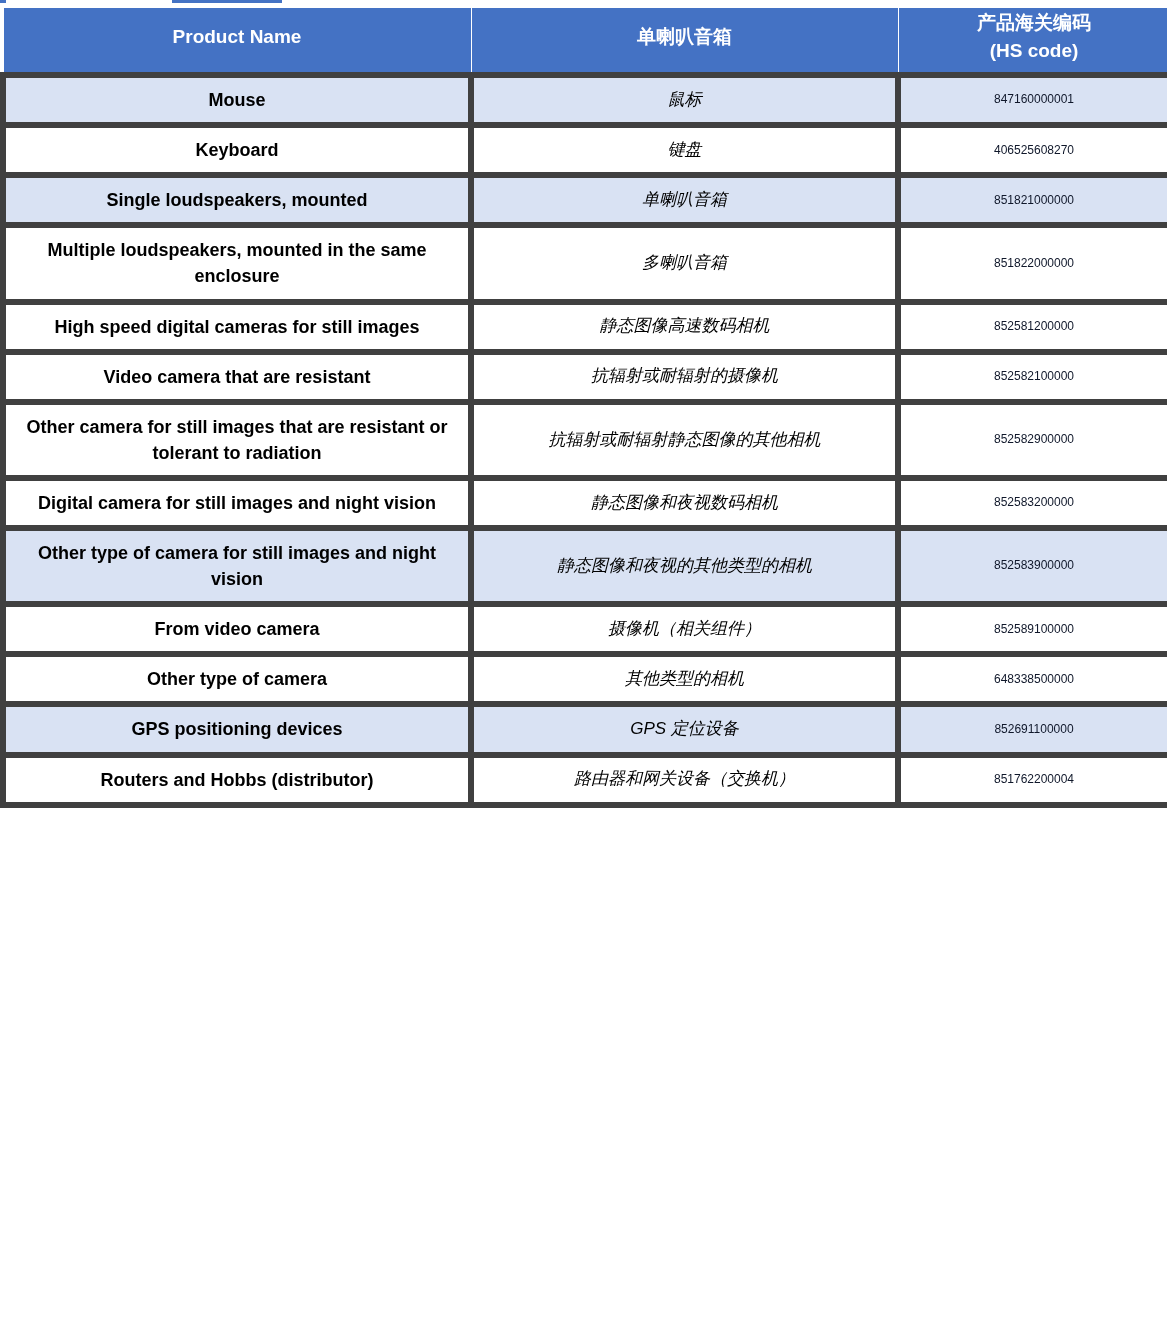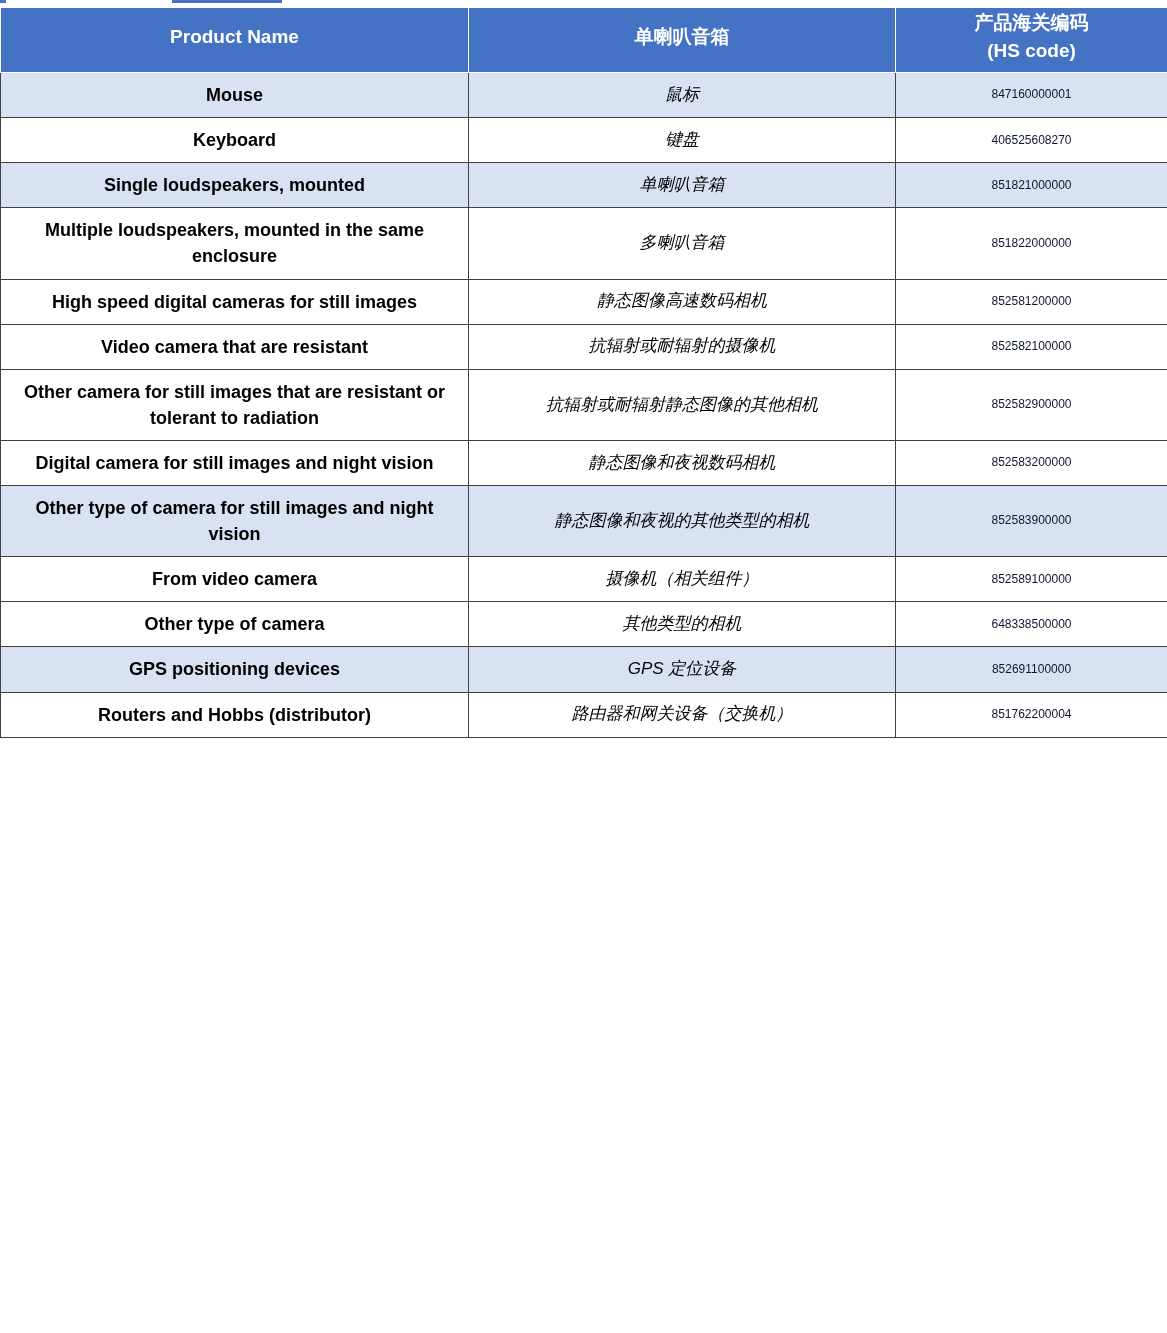--- a/index.html
+++ b/index.html
@@ -40,21 +40,21 @@
     vertical-align: middle;
   }
   thead th.en {
     font-size: 19px;
     margin-left: 36px;
   }
   thead th.cn {
     font-size: 19px;
   }
   tbody td {
-    border: 1px solid #404040;
+    border: 6px solid #404040;
     vertical-align: middle;
     text-align: center;
     line-height: 1.45;
     padding: 9px 10px;
   }
   tbody tr.shade td {
     background: #d9e2f3;
   }
   tbody tr.plain td {
     background: #ffffff;

